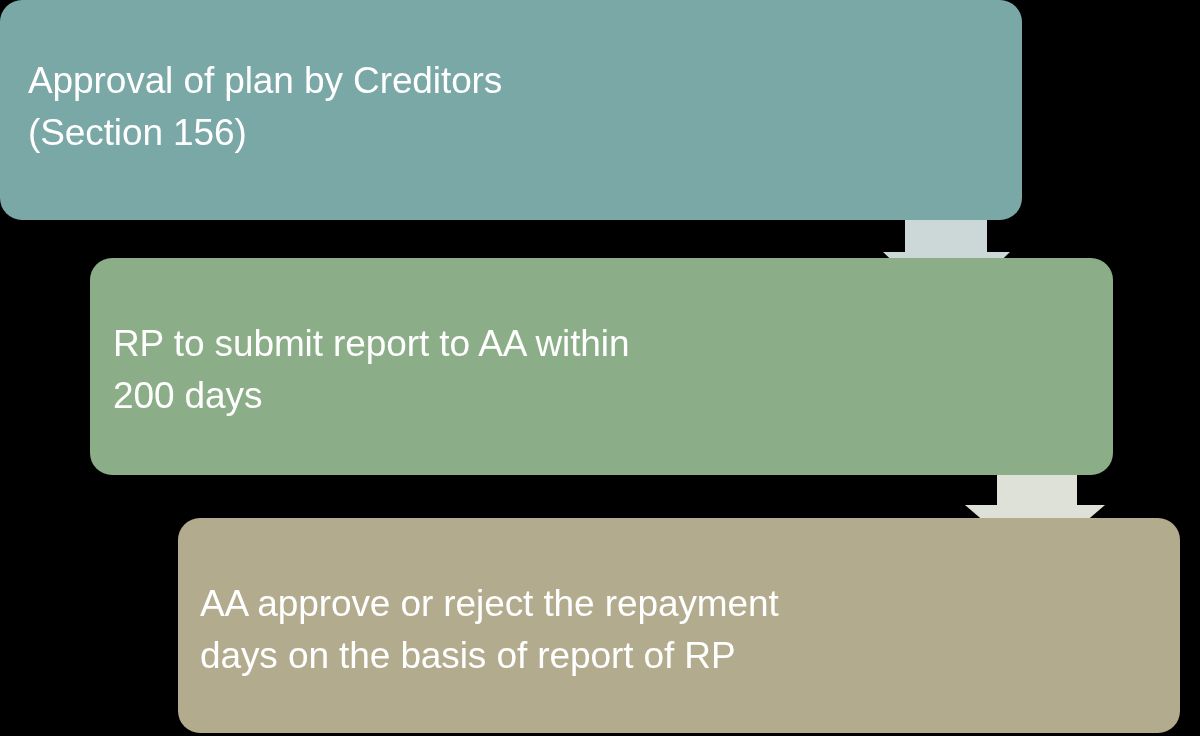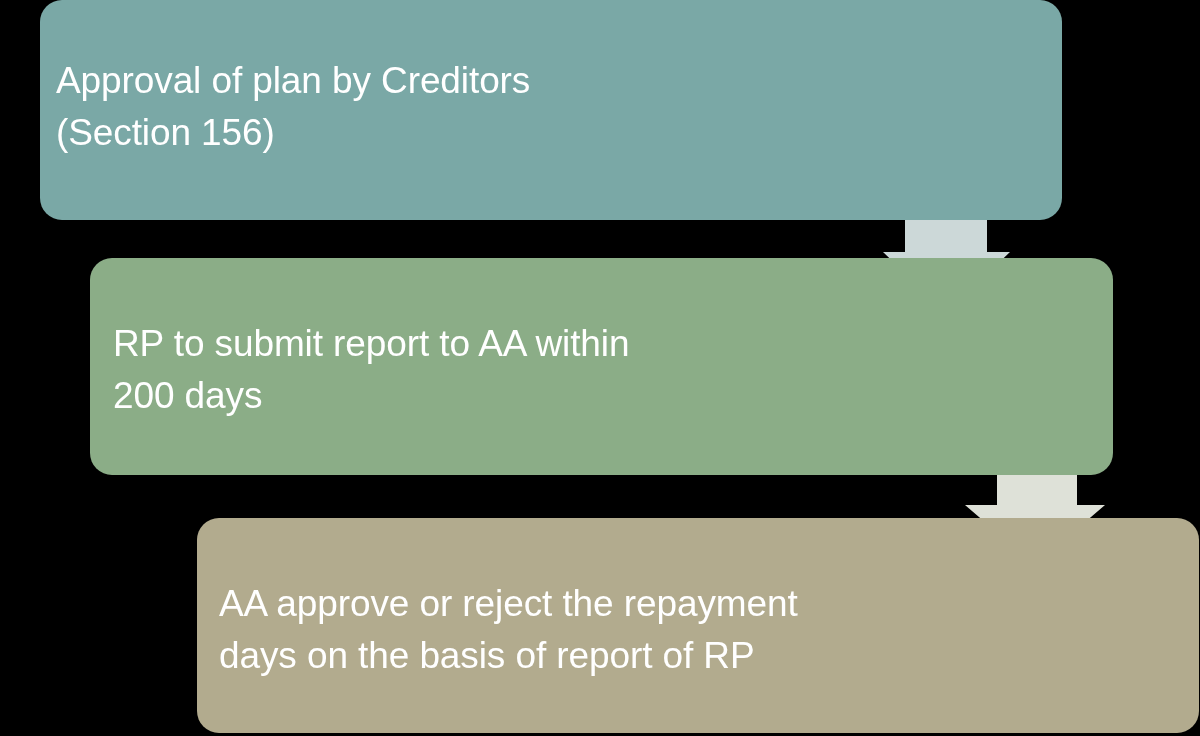--- a/index.html
+++ b/index.html
@@ -32,37 +32,36 @@
     line-height: 52px;
     font-weight: 400;
     white-space: pre;
     letter-spacing: -0.1px;
   }
 
   #node-1 {
     left: 0px;   top: 0px;
     width: 1022px; height: 220px;
     background: #7aa8a6;
-    padding: 0 16px;
+    padding: 0 28px;
     z-index: 2;
-    margin-left: 40px;
   }
   #node-1 .textwrap { margin-top: -6px; }
 
   #node-2 {
     left: 90px;  top: 258px;
     width: 1023px; height: 217px;
     background: #8bad87;
     padding: 0 23px;
     z-index: 2;
   }
   #node-2 .textwrap { margin-top: 6px; }
 
   #node-3 {
-    left: 197px; top: 518px;
+    left: 178px; top: 518px;
     width: 1002px; height: 215px;
     background: #b2ab8e;
     padding: 8px 22px;
     z-index: 2;
   }
   #node-3 .textwrap { margin-top: 8px; }
 
   
   .arrow {
     position: absolute;

